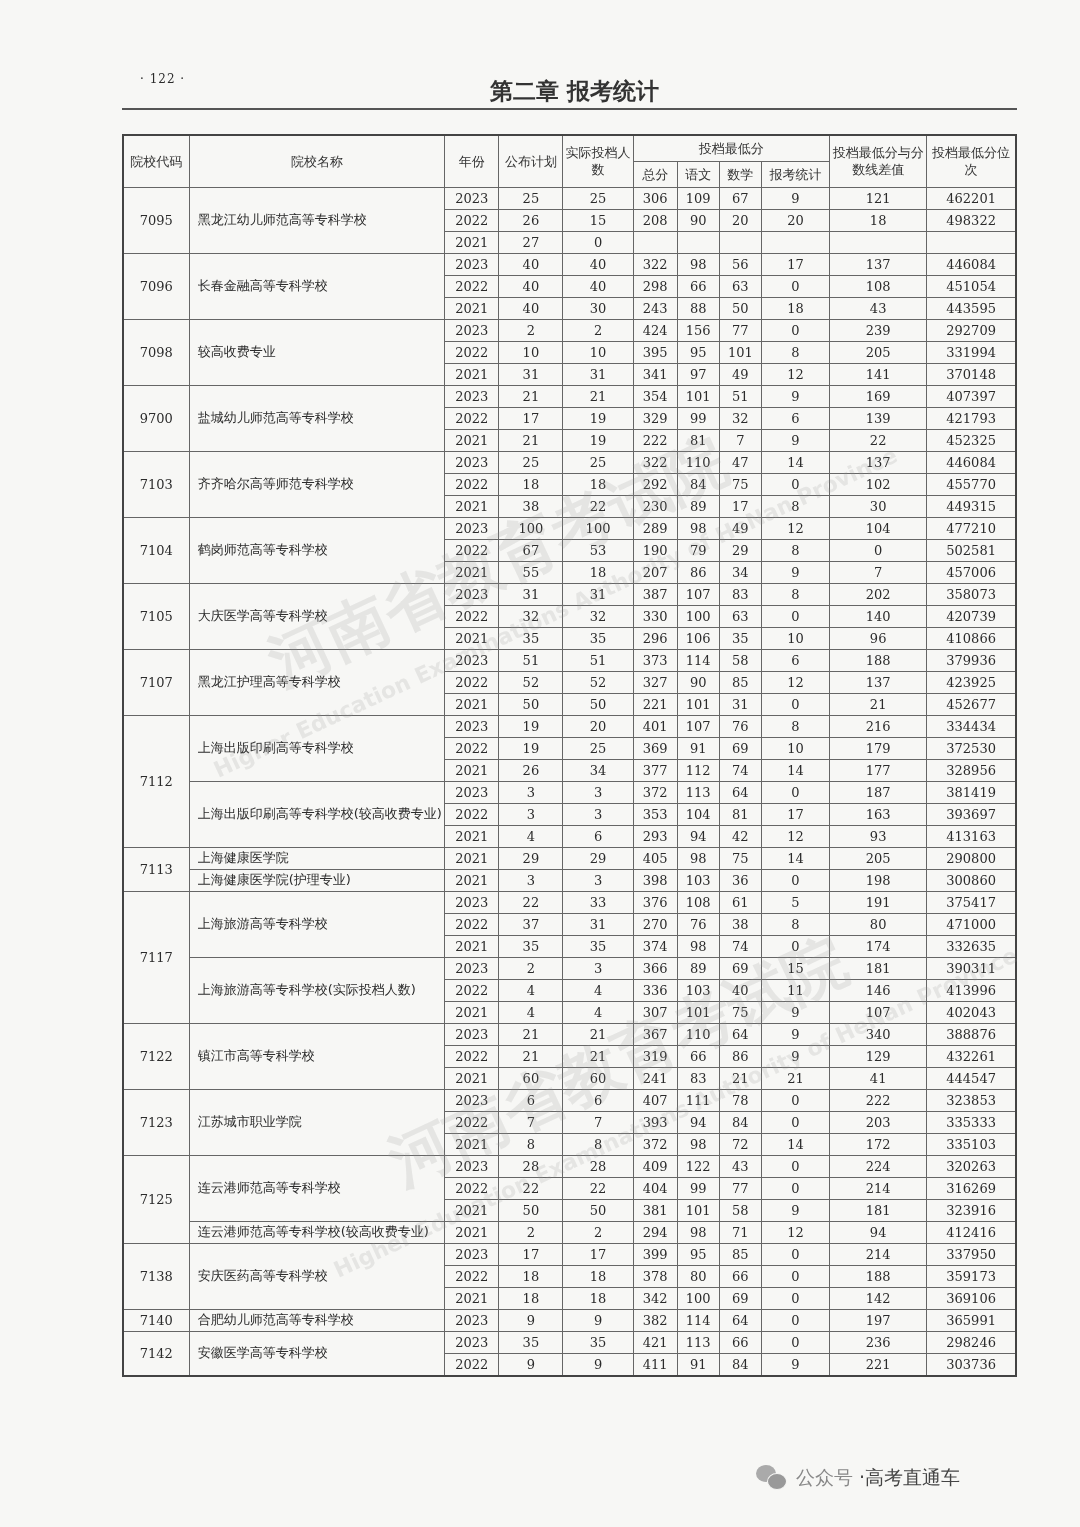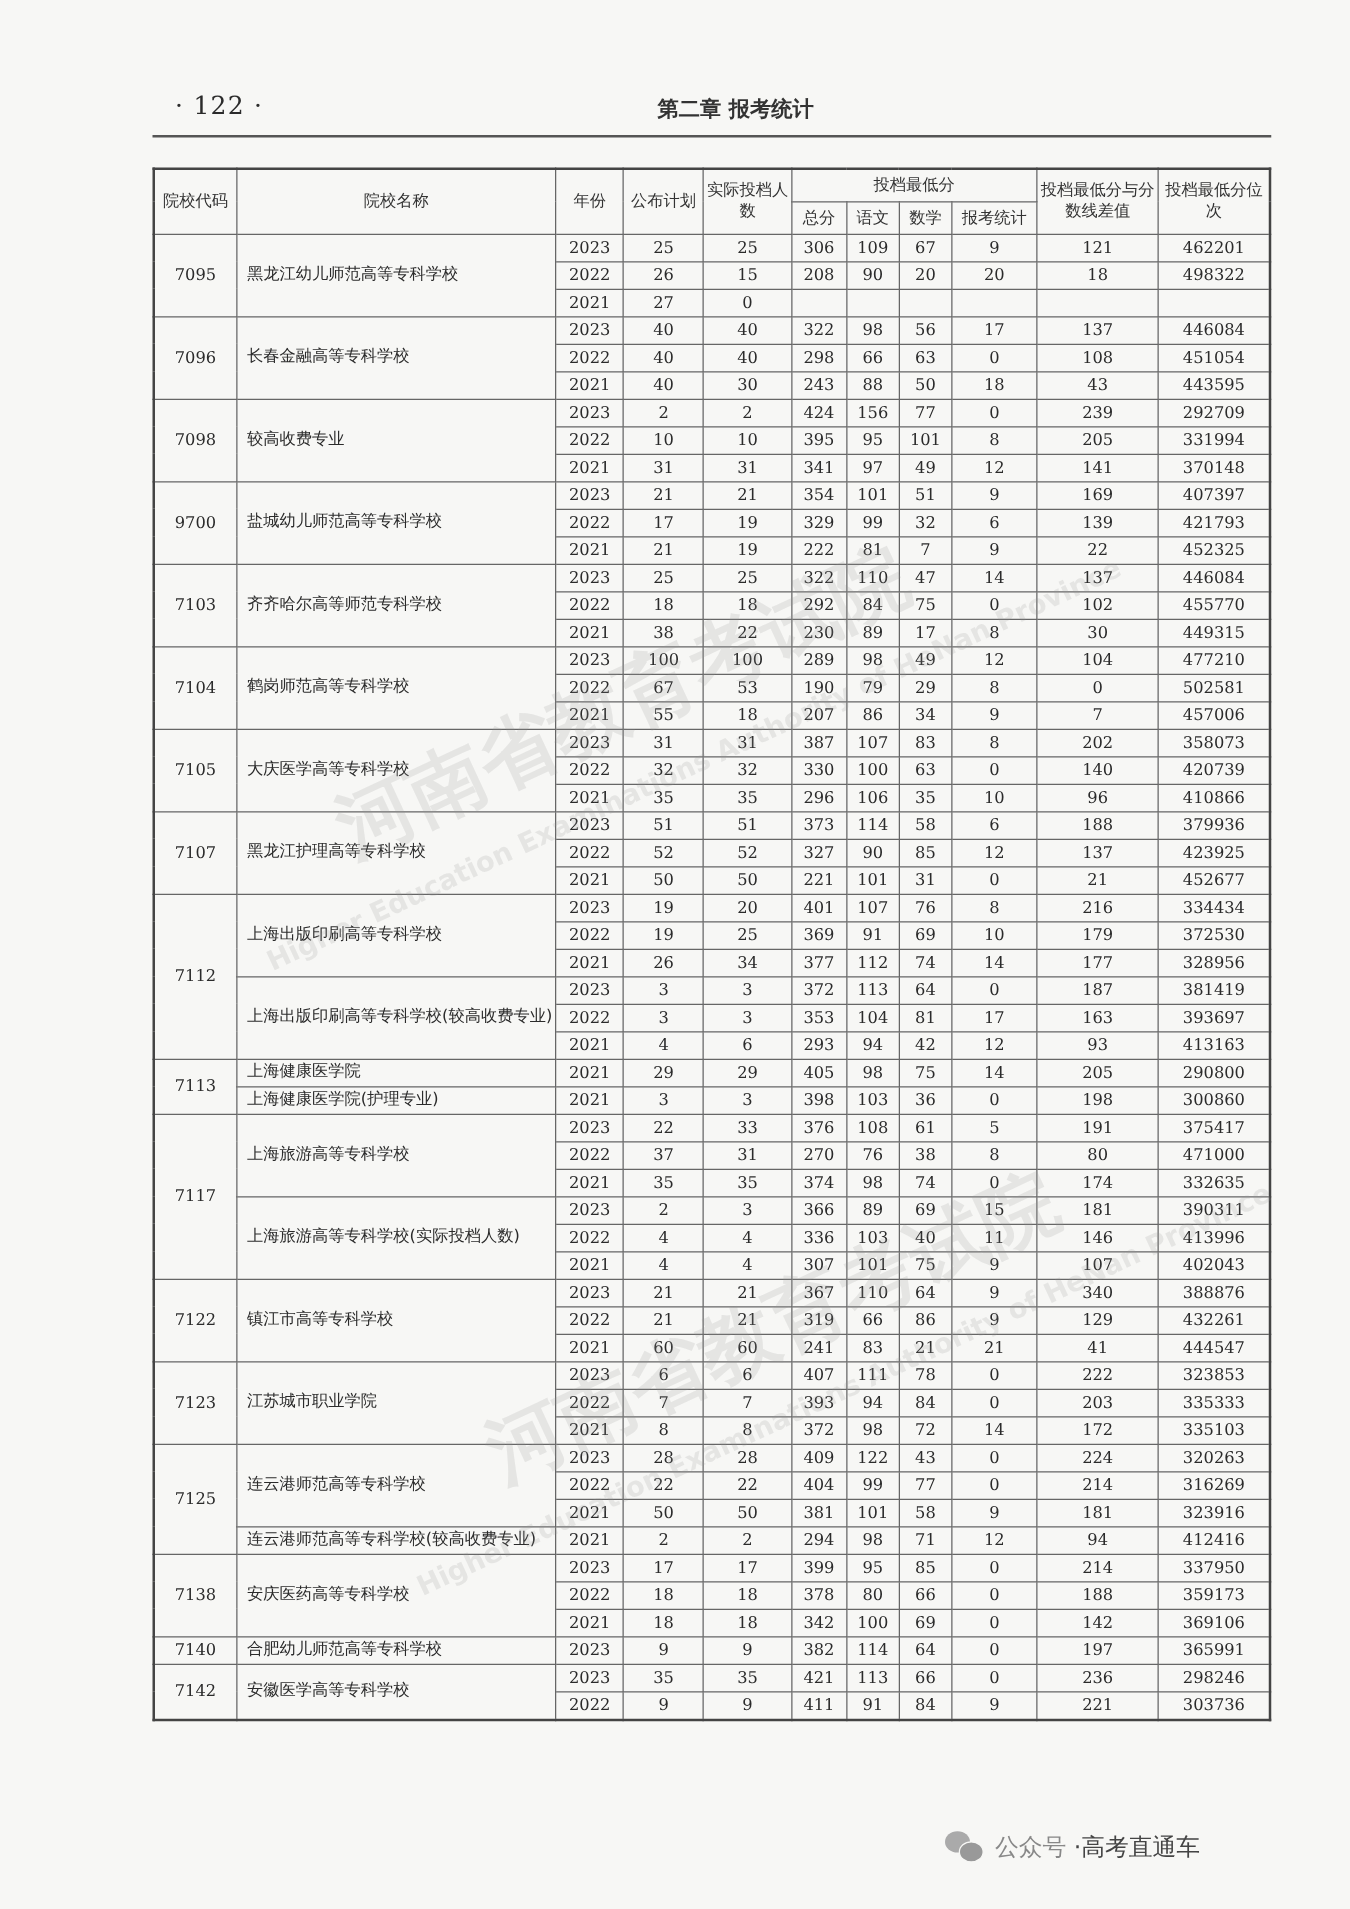--- a/index.html
+++ b/index.html
@@ -1,21 +1,21 @@
 <!DOCTYPE html>
 <html><head>
 <meta charset="utf-8">
 <style>
   html, body { margin: 0; padding: 0; }
   body {
     width: 1080px; height: 1527px; background: #f7f7f5; position: relative; overflow: hidden;
     font-family: "DejaVu Serif", "Liberation Serif", serif; color: #2b2b2b;
   }
-  .page-num { position: absolute; left: 140px; top: 72px; font-size: 20px; letter-spacing: 1px; }
-  .chapter { position: absolute; left: 490px; top: 76px; font-size: 17px; font-weight: bold; font-family: "DejaVu Sans", sans-serif; color: #333; margin-left: 36px; }
+  .page-num { position: absolute; left: 140px; top: 72px; font-size: 12px; letter-spacing: 1px; }
+  .chapter { position: absolute; left: 490px; top: 76px; font-size: 23px; font-weight: bold; font-family: "DejaVu Sans", sans-serif; color: #333; }
   .rule { position: absolute; left: 122px; top: 108px; width: 895px; height: 2px; background: #555; }
   .tbl-wrap { position: absolute; left: 122px; top: 134px; width: 895px; }
   table { border-collapse: collapse; width: 895px; table-layout: fixed; font-size: 13px; }
   th, td { border: 1px solid #666; text-align: center; padding: 0; font-weight: normal; line-height: 21px; height: 21px; }
   th { font-family: "DejaVu Sans", sans-serif; font-size: 13px; color: #333; line-height: 17px; }
   td.name { text-align: left; padding-left: 8px; font-family: "DejaVu Sans", sans-serif; font-size: 13px; line-height: 18px; }
   table { border: 2px solid #444; }
   .wm { position: absolute; color: rgba(150,150,150,0.18); font-family: "DejaVu Sans", sans-serif; font-weight: bold; transform: rotate(-25deg); white-space: nowrap; pointer-events: none; }
   .footer { position: absolute; left: 756px; top: 1465px; font-family: "DejaVu Sans", sans-serif; font-size: 19px; color: #888; display: flex; align-items: center; gap: 6px; }
   .footer .acct { color: #444; }

